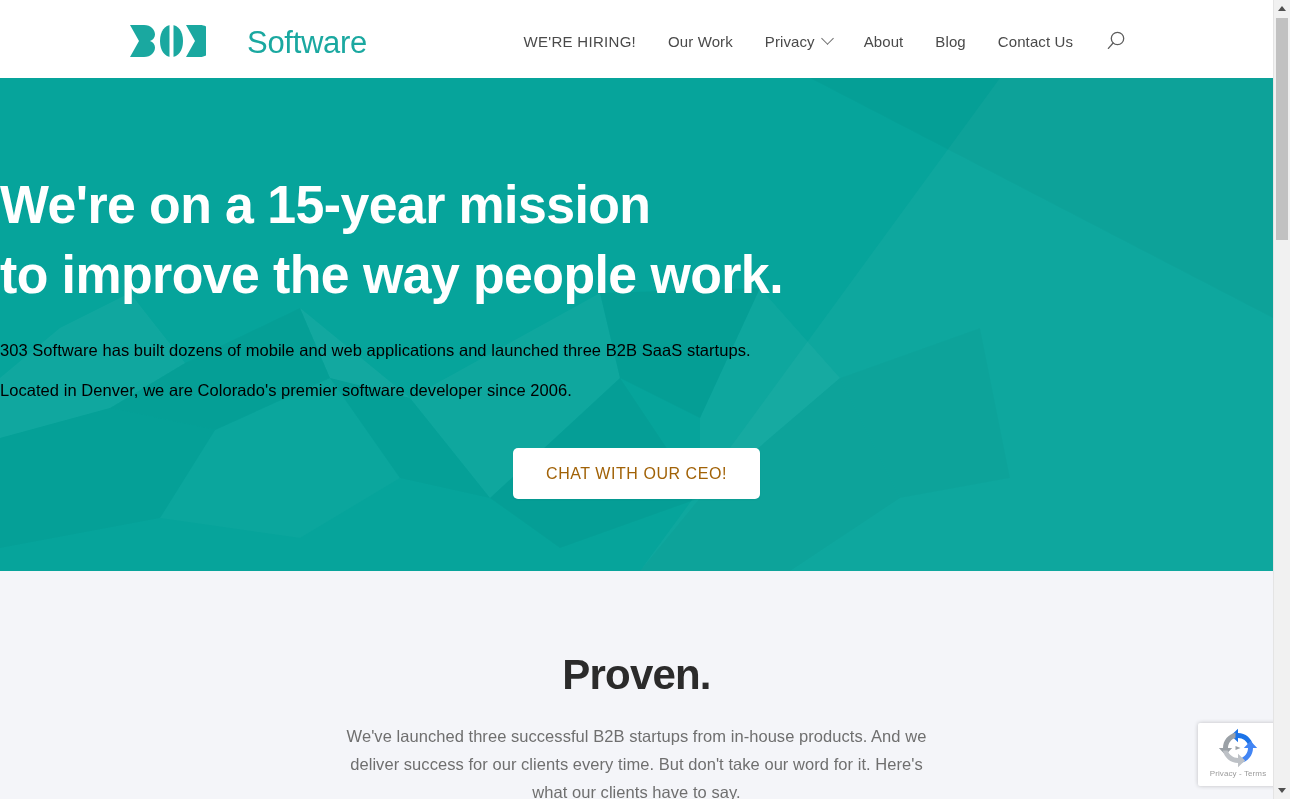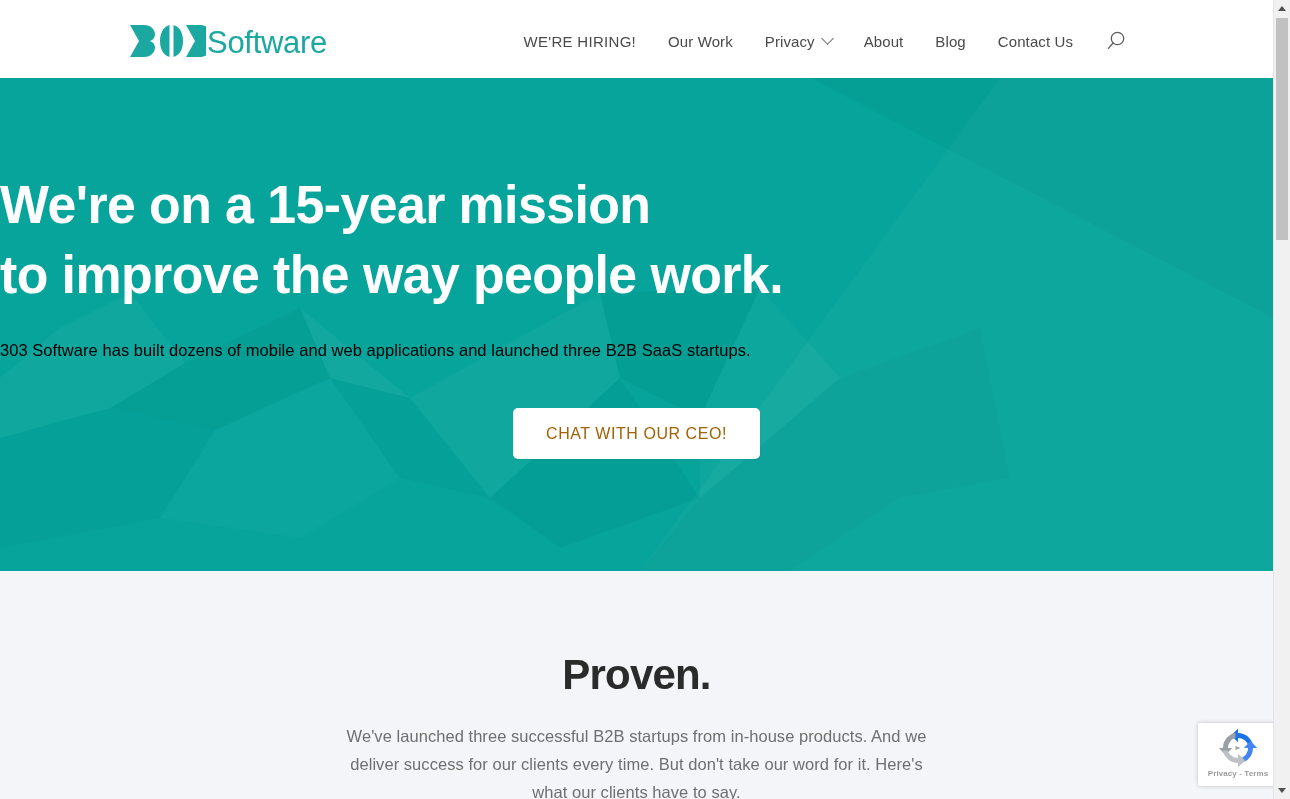--- a/index.html
+++ b/index.html
@@ -47,20 +47,21 @@
   .logo-mark { display: block; }
   .logo-word {
     font-size: 31px;
     color: #1aa8a0;
     letter-spacing: -0.3px;
     font-weight: 400;
     margin-left: 1px;
     line-height: 1;
     position: relative;
     top: 1px;
+    padding-left: 40px;
   }
 
   .main-nav {
     position: absolute;
     right: 144px;
     top: 28px;
     display: flex;
     align-items: center;
     gap: 0;
   }
@@ -197,21 +198,20 @@
     justify-content: flex-start;
     padding-top: 5px;
   }
   .recaptcha-logo { display: block; }
   .recaptcha-text {
     font-size: 8px;
     color: #9b9b9b;
     margin-top: 1px;
     letter-spacing: 0.1px;
     font-family: "Liberation Sans", sans-serif;
-    font-weight: bold;
   }
 
   
   .scrollbar {
     position: absolute;
     right: 0; top: 0;
     width: 17px;
     height: 799px;
     background: #f1f1f1;
     border-left: 1px solid #e4e4e4;
@@ -311,20 +311,21 @@
         <polygon points="700,420 840,300 900,420 790,493 640,493" fill="#000000" opacity="0.025"></polygon>
         <polygon points="840,300 980,250 1010,400 900,420" fill="#000000" opacity="0.02"></polygon>
         <polygon points="0,360 110,330 215,352 160,440 0,470" fill="#000000" opacity="0.022"></polygon>
         <polygon points="215,352 330,300 400,400 300,460 160,440" fill="#ffffff" opacity="0.025"></polygon>
       </svg>
 
       <div class="hero-inner">
         <h1 class="hero-title">We're on a 15-year mission</h1>
         <h1 class="hero-title">to improve the way people work.</h1>
         <p class="hero-para">303 Software has built dozens of mobile and web applications and launched three B2B SaaS startups.</p>
+        <p class="hero-para">Located in Denver, we are Colorado's premier software developer since 2006.</p>
       </div>
 
       <div class="cta-wrap">
         <a class="cta-btn" href="#">CHAT WITH OUR CEO!</a>
       </div>
     </section>
 
     <section class="proven">
       <h2 class="proven-title">Proven.</h2>
       <p class="proven-para">We've launched three successful B2B startups from in-house products. And we deliver success for our clients every time. But don't take our word for it. Here's what our clients have to say.</p>

